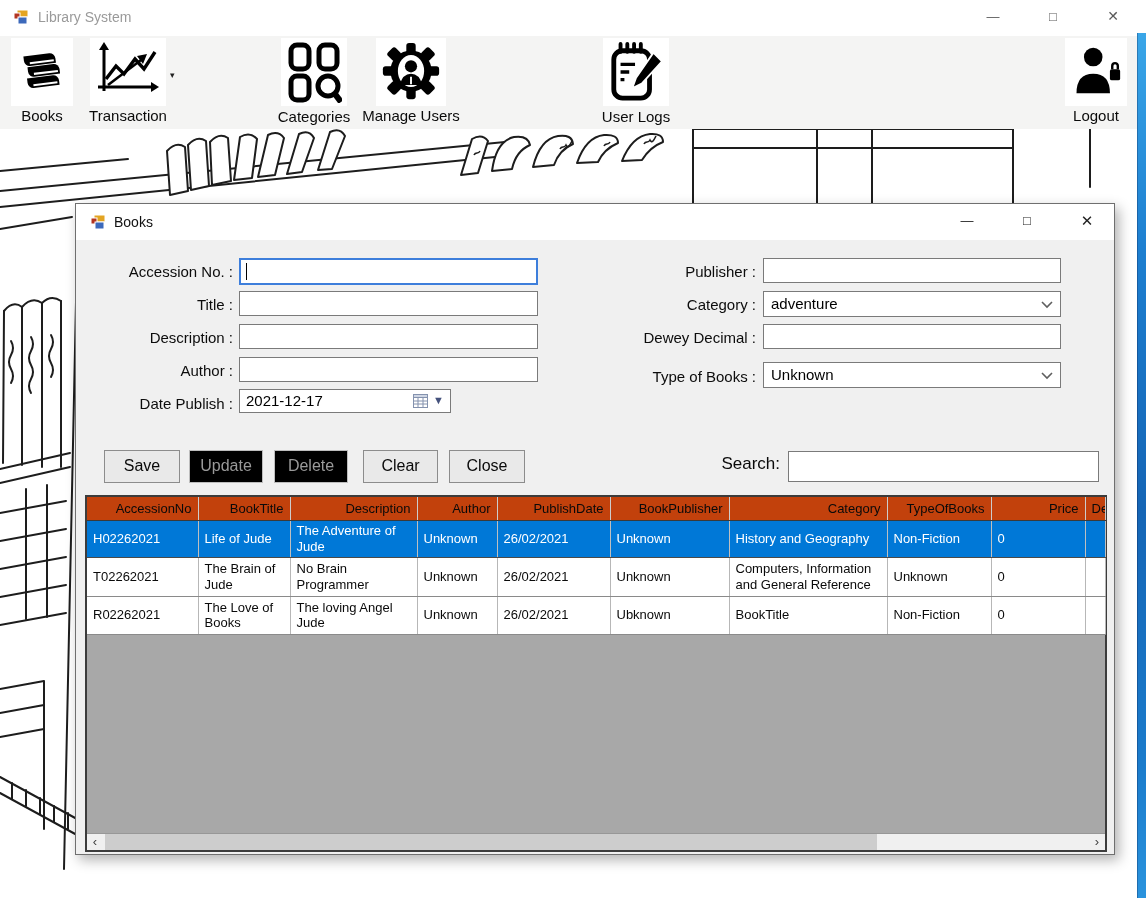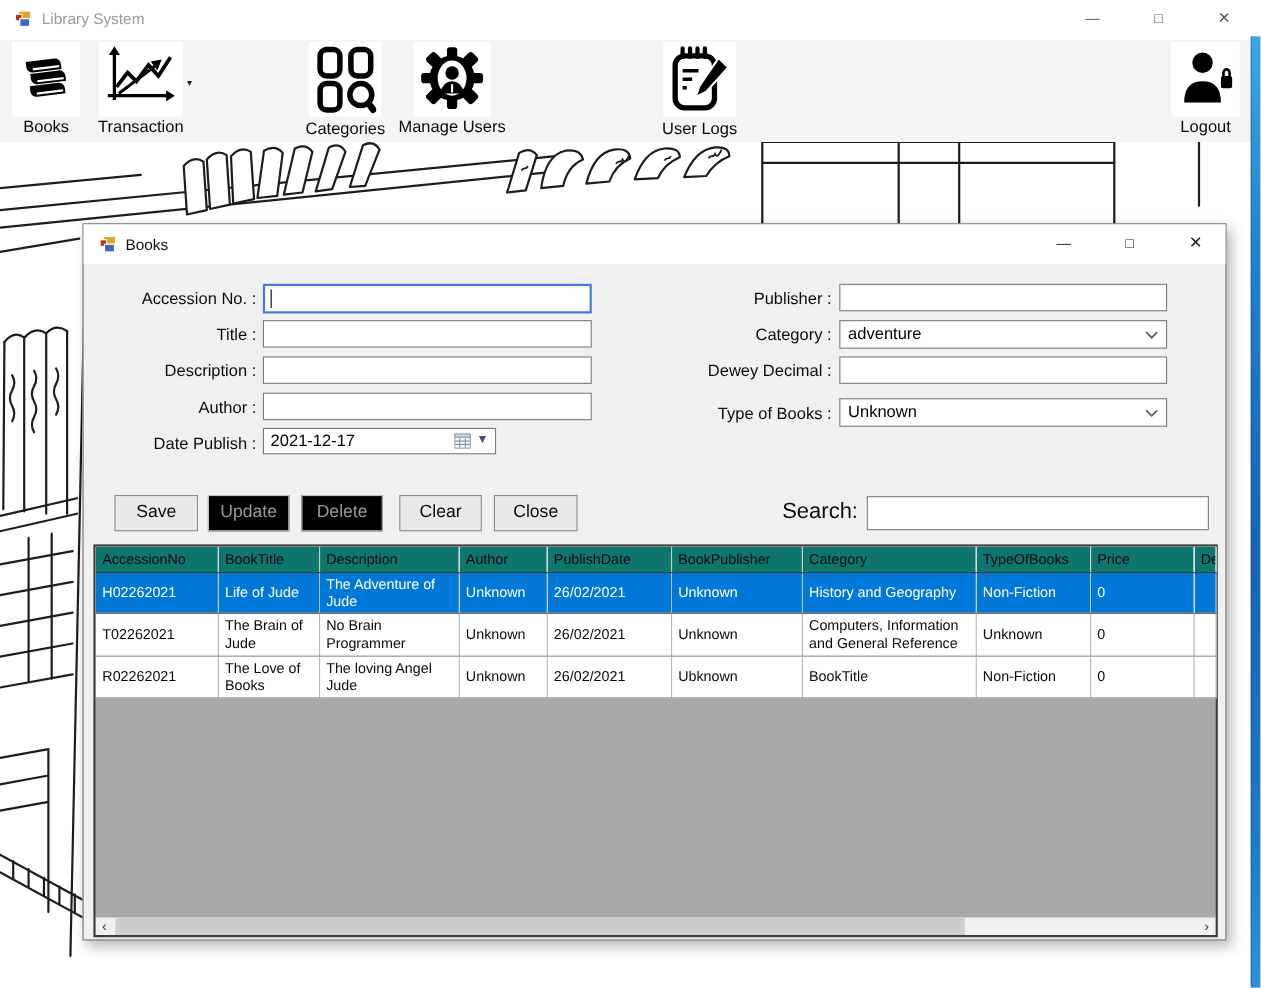--- a/index.html
+++ b/index.html
@@ -48,28 +48,28 @@
   .combo .chev { position:absolute; right:7px; top:9px; }
 
   .datebox { position:absolute; height:24px; background:#fff; border:1px solid #7a7a7a; font-size:15px; color:#000; padding:2px 0 0 6px; }
   .datebox .cal { position:absolute; right:22px; top:4px; }
   .datebox .darrow { position:absolute; right:6px; top:4px; font-size:11px; color:#44517c; }
 
   .btn { position:absolute; height:33px; background:#e9e9e9; border:1px solid #8c8c8c; font-size:16px; color:#0a0a0a;
          text-align:center; line-height:30px; }
   .btn.disabled { background:#000000; border-color:#bdbdbd; color:#9a9a9a; }
 
-  .search-label { position:absolute; font-size:20px; color:#0a0a0a; }
+  .search-label { position:absolute; font-size:17px; color:#0a0a0a; }
   .search-box { position:absolute; height:31px; background:#fff; border:1px solid #7a7a7a; font-size:16px; padding:0 6px; outline:none; }
 
   
   .grid { position:absolute; left:9px; top:291px; width:1022px; height:357px; border:2px solid #3c3c3c; background:#a8a8a8;
           display:flex; flex-direction:column; }
   .grid table { table-layout:fixed; border-collapse:collapse; width:1018px; background:#fff; }
-  .grid th { font-weight:normal; font-size:13px; color:#0a0a0a; text-align:left; padding:3px 6px; background:#0f766e;
+  .grid th { font-weight:normal; font-size:13px; color:#0a0a0a; text-align:right; padding:3px 6px; background:#c2410c;
              border-right:1px solid #cccccc; border-bottom:1px solid #3a3a3a; height:23px; white-space:nowrap; overflow:hidden; }
   .grid td { font-size:13px; color:#0a0a0a; padding:2px 6px; border-right:1px solid #b7b7b7; border-bottom:1px solid #8a8a8a;
              vertical-align:middle; line-height:1.18; overflow:hidden; }
   .grid tr.sel td { background:#0078d7; color:#fff; border-right:1px solid rgba(0,0,0,.25); border-bottom:1px solid #4a4a4a; }
   .r1 { height:37px;margin-left:38px; } .r2 { height:39px; } .r3 { height:38px; }
   .c0{width:111px}.c1{width:92px}.c2{width:127px}.c3{width:80px}.c4{width:113px}
   .c5{width:119px}.c6{width:158px}.c7{width:104px}.c8{width:94px}.c9{width:20px}
   .grid-filler { flex:1; background:#a8a8a8; }
   .hscroll { height:17px; background:#f0f0f0; border-top:1px solid #979797; display:flex; align-items:stretch; }
   .hs-arrow { width:16px; text-align:center; font-size:13px; line-height:15px; color:#3f3f3f; }

